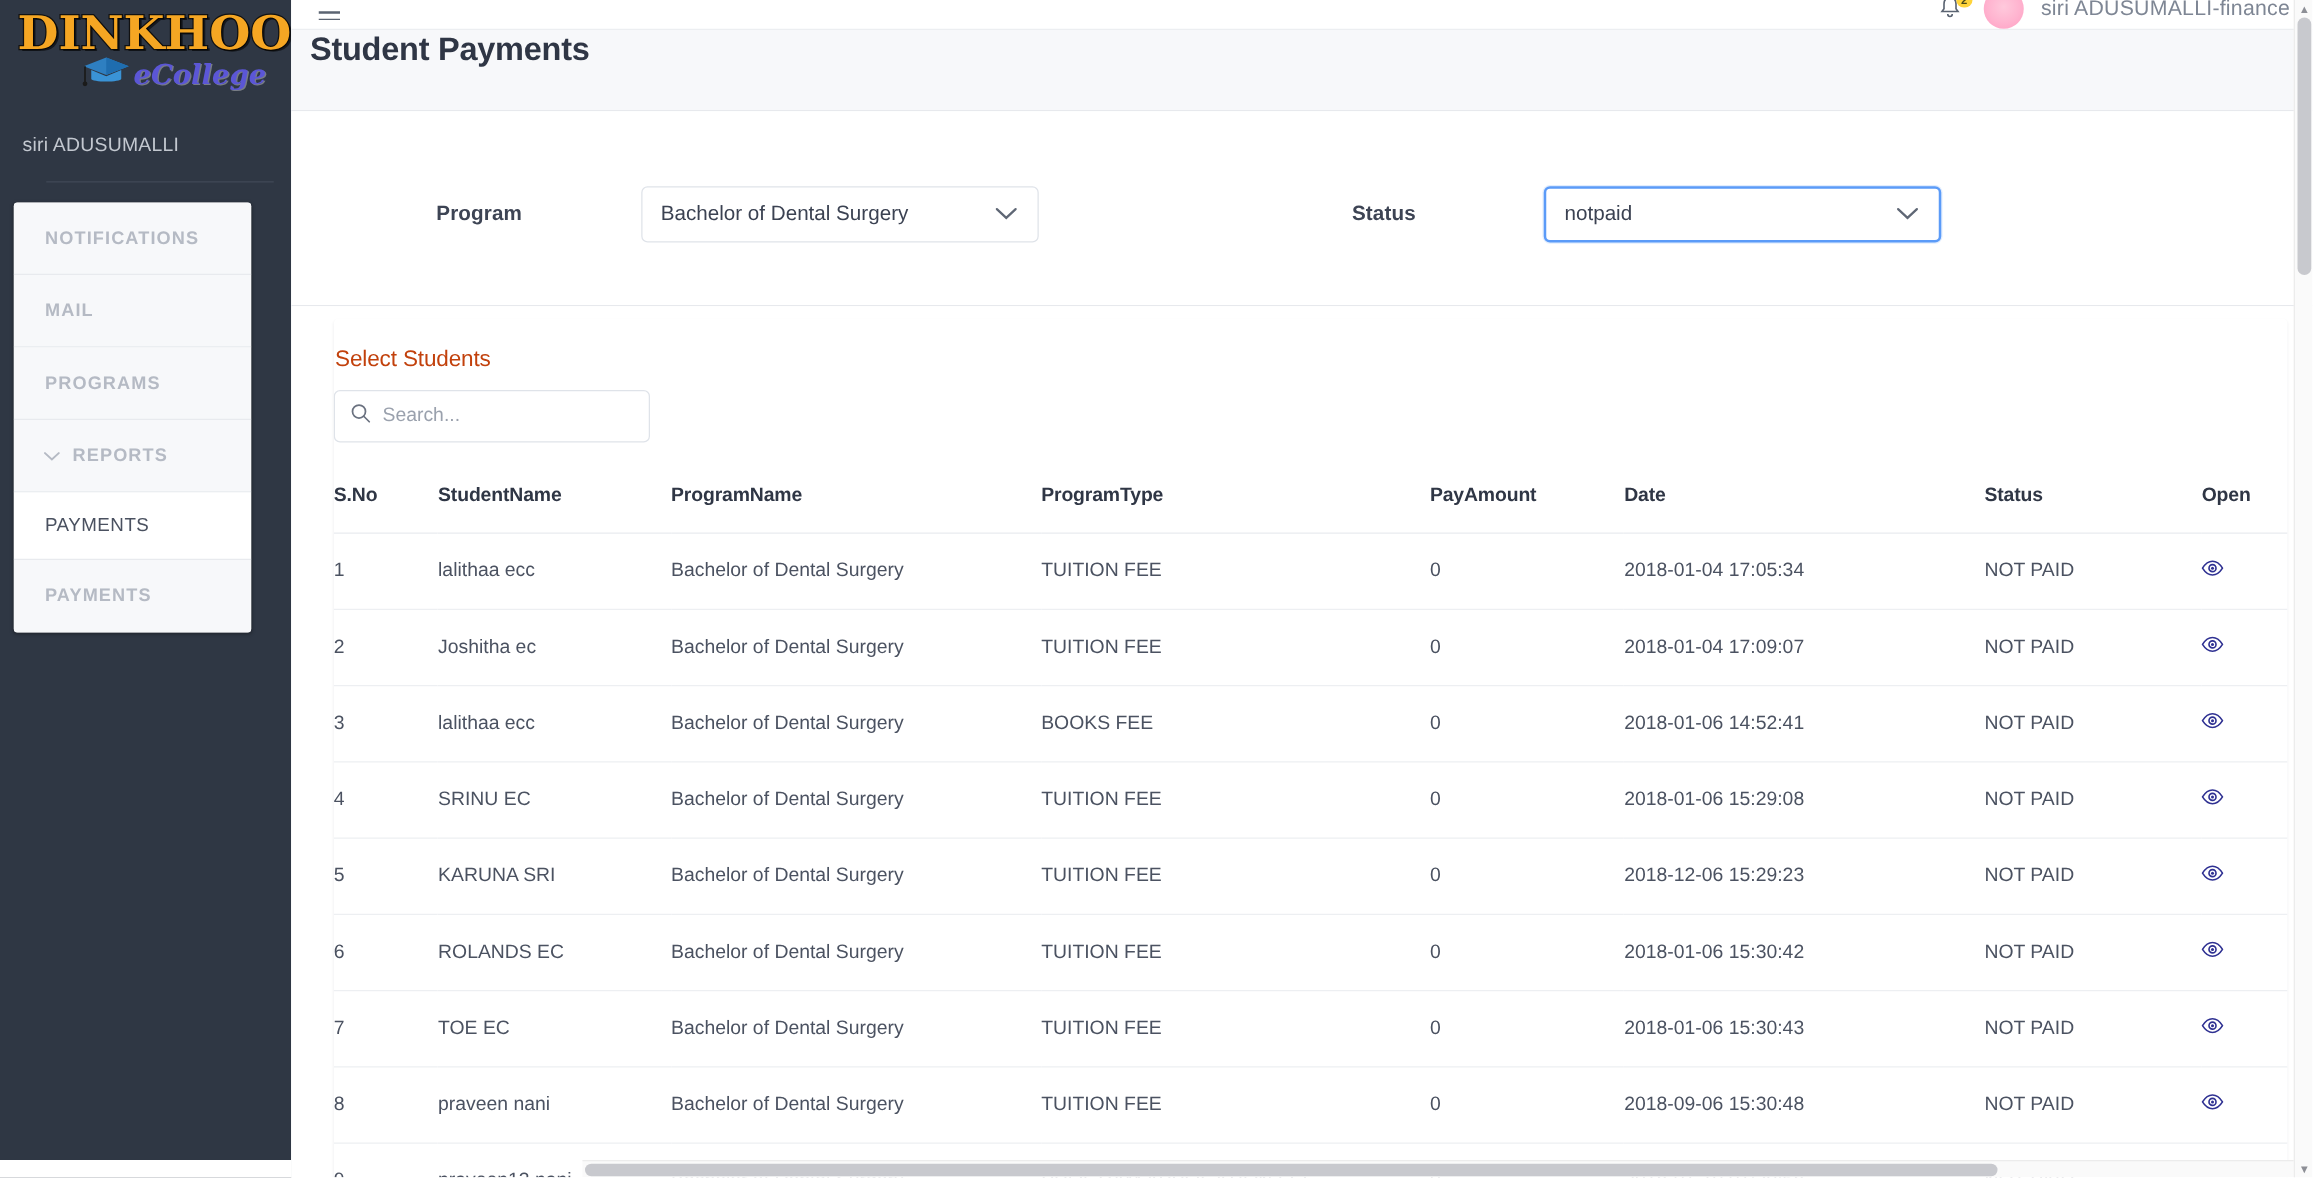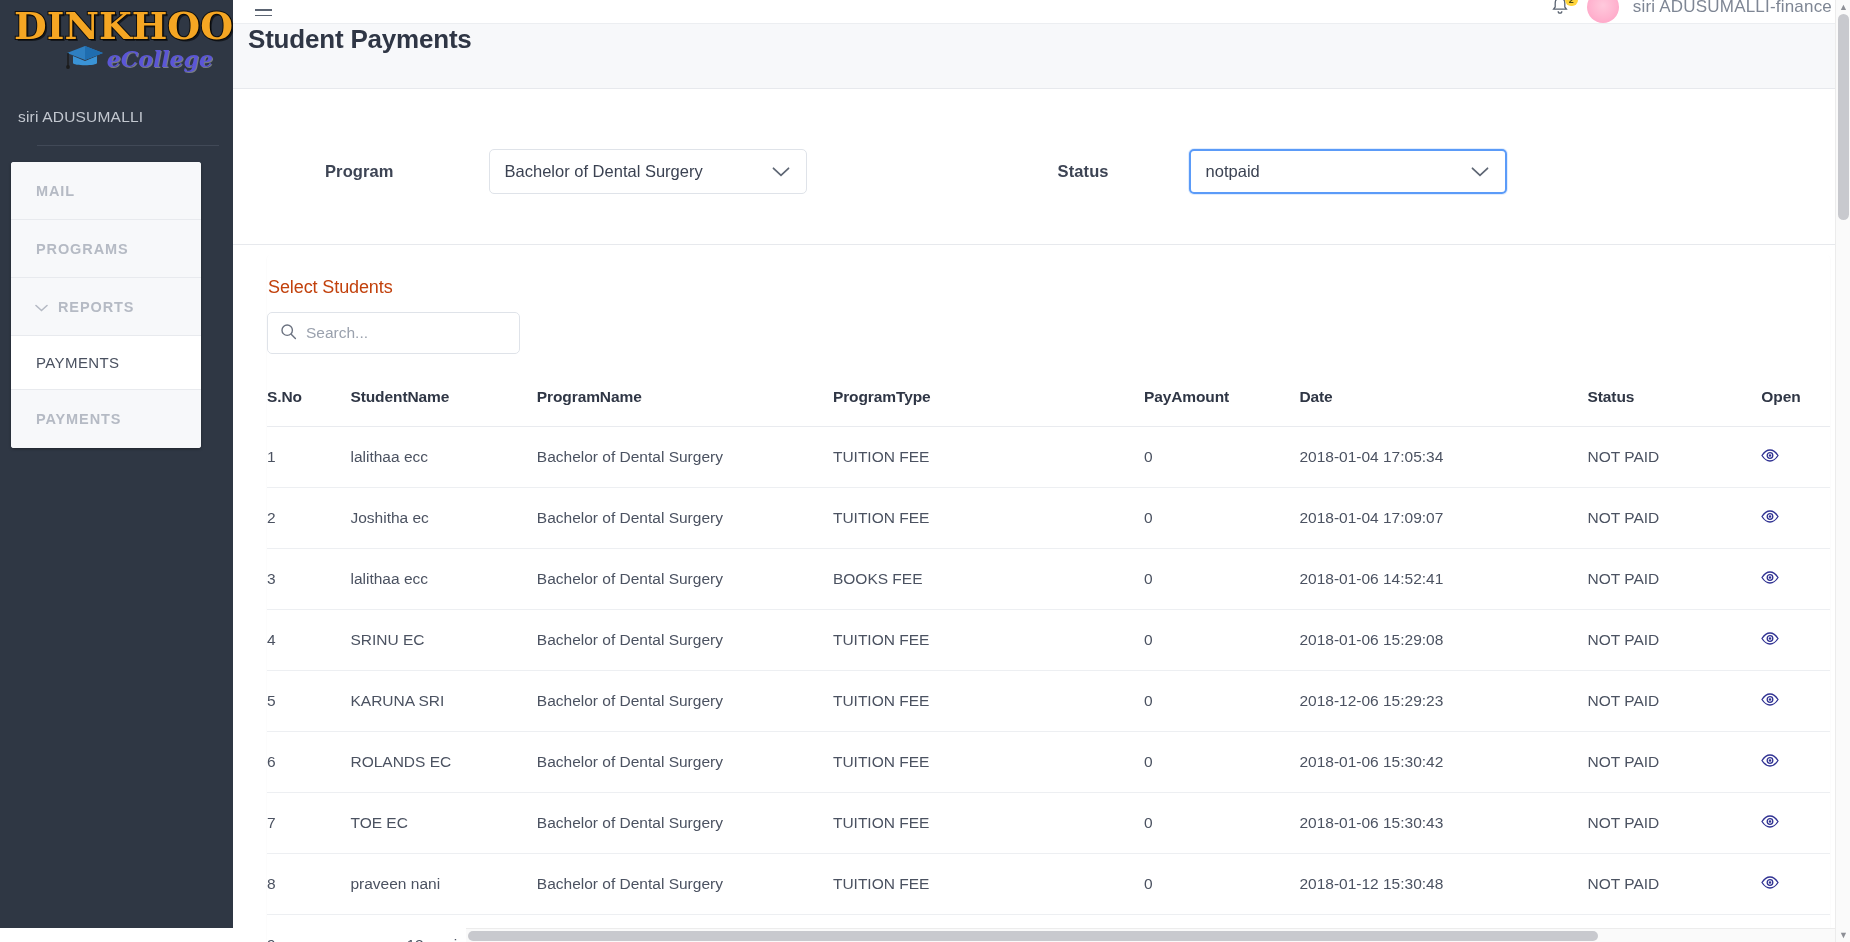--- a/index.html
+++ b/index.html
@@ -173,22 +173,22 @@
   .select-box.focused {
     border: 2px solid #5b9bf8;
     box-shadow: 0 0 0 1px rgba(91,155,248,.18);
   }
   .select-chev {
     position: absolute; right: 16px; top: 50%;
     transform: translateY(-50%);
     color: #5f6775;
   }
   #program-select { width: 318px; margin-left: 95px; }
-  #status-select { width: 318px; margin-left: 80px; }
-  .sp-prog { margin-left: 92px; }
+  #status-select { width: 318px; margin-left: 102px; }
+  .sp-prog { margin-left: 116px; }
   .sp-stat { margin-left: 251px; }
 
   
   .content-scroll {
     flex: 1; overflow: hidden; position: relative;
     background: #ffffff;
     padding: 0 0 0 0;
   }
   .card {
     margin: 10px 20px 0 34px;
@@ -291,20 +291,23 @@
           </svg>
         </span>
         <span class="logo-ecollege">eCollege</span>
       </div>
     </div>
 
     <div class="user-name">siri ADUSUMALLI</div>
     <div class="side-divider"></div>
 
     <nav class="nav-panel">
+      <div class="nav-item">
+        <span>NOTIFICATIONS</span>
+      </div>
       <div class="nav-item">
         <span>MAIL</span>
       </div>
       <div class="nav-item">
         <span>PROGRAMS</span>
       </div>
       <div class="nav-item">
         <span class="chev">
           <svg width="13" height="8" viewBox="0 0 13 8">
               <path d="M1 1.5 L6.5 6.5 L12 1.5" stroke="#b5bac4" stroke-width="1.6" fill="none" stroke-linecap="round"></path>
@@ -498,21 +501,21 @@
                       <circle cx="9" cy="6.5" r="2.8" fill="none" stroke="currentColor" stroke-width="1.3"></circle>
                       <circle cx="9" cy="6.5" r="1.2" fill="currentColor"></circle>
                     </svg></span></td>
               </tr>
               <tr>
                 <td class="c-sno">8</td>
                 <td class="c-name">praveen nani</td>
                 <td class="c-pname">Bachelor of Dental Surgery</td>
                 <td class="c-ptype">TUITION FEE</td>
                 <td class="c-amt">0</td>
-                <td class="c-date">2018-01-12 15:30:48</td>
+                <td class="c-date">2018-09-06 15:30:48</td>
                 <td class="c-stat">NOT PAID</td>
                 <td class="c-open"><span class="eye" style="color: rgb(47, 49, 146);"><svg width="18" height="13" viewBox="0 0 18 13">
                       <path d="M1 6.5 C3.6 2.4 6.2 1 9 1 C11.8 1 14.4 2.4 17 6.5 C14.4 10.6 11.8 12 9 12 C6.2 12 3.6 10.6 1 6.5 Z" fill="none" stroke="currentColor" stroke-width="1.3"></path>
                       <circle cx="9" cy="6.5" r="2.8" fill="none" stroke="currentColor" stroke-width="1.3"></circle>
                       <circle cx="9" cy="6.5" r="1.2" fill="currentColor"></circle>
                     </svg></span></td>
               </tr>
               <tr>
                 <td class="c-sno">9</td>
                 <td class="c-name">praveen13 nani</td>

